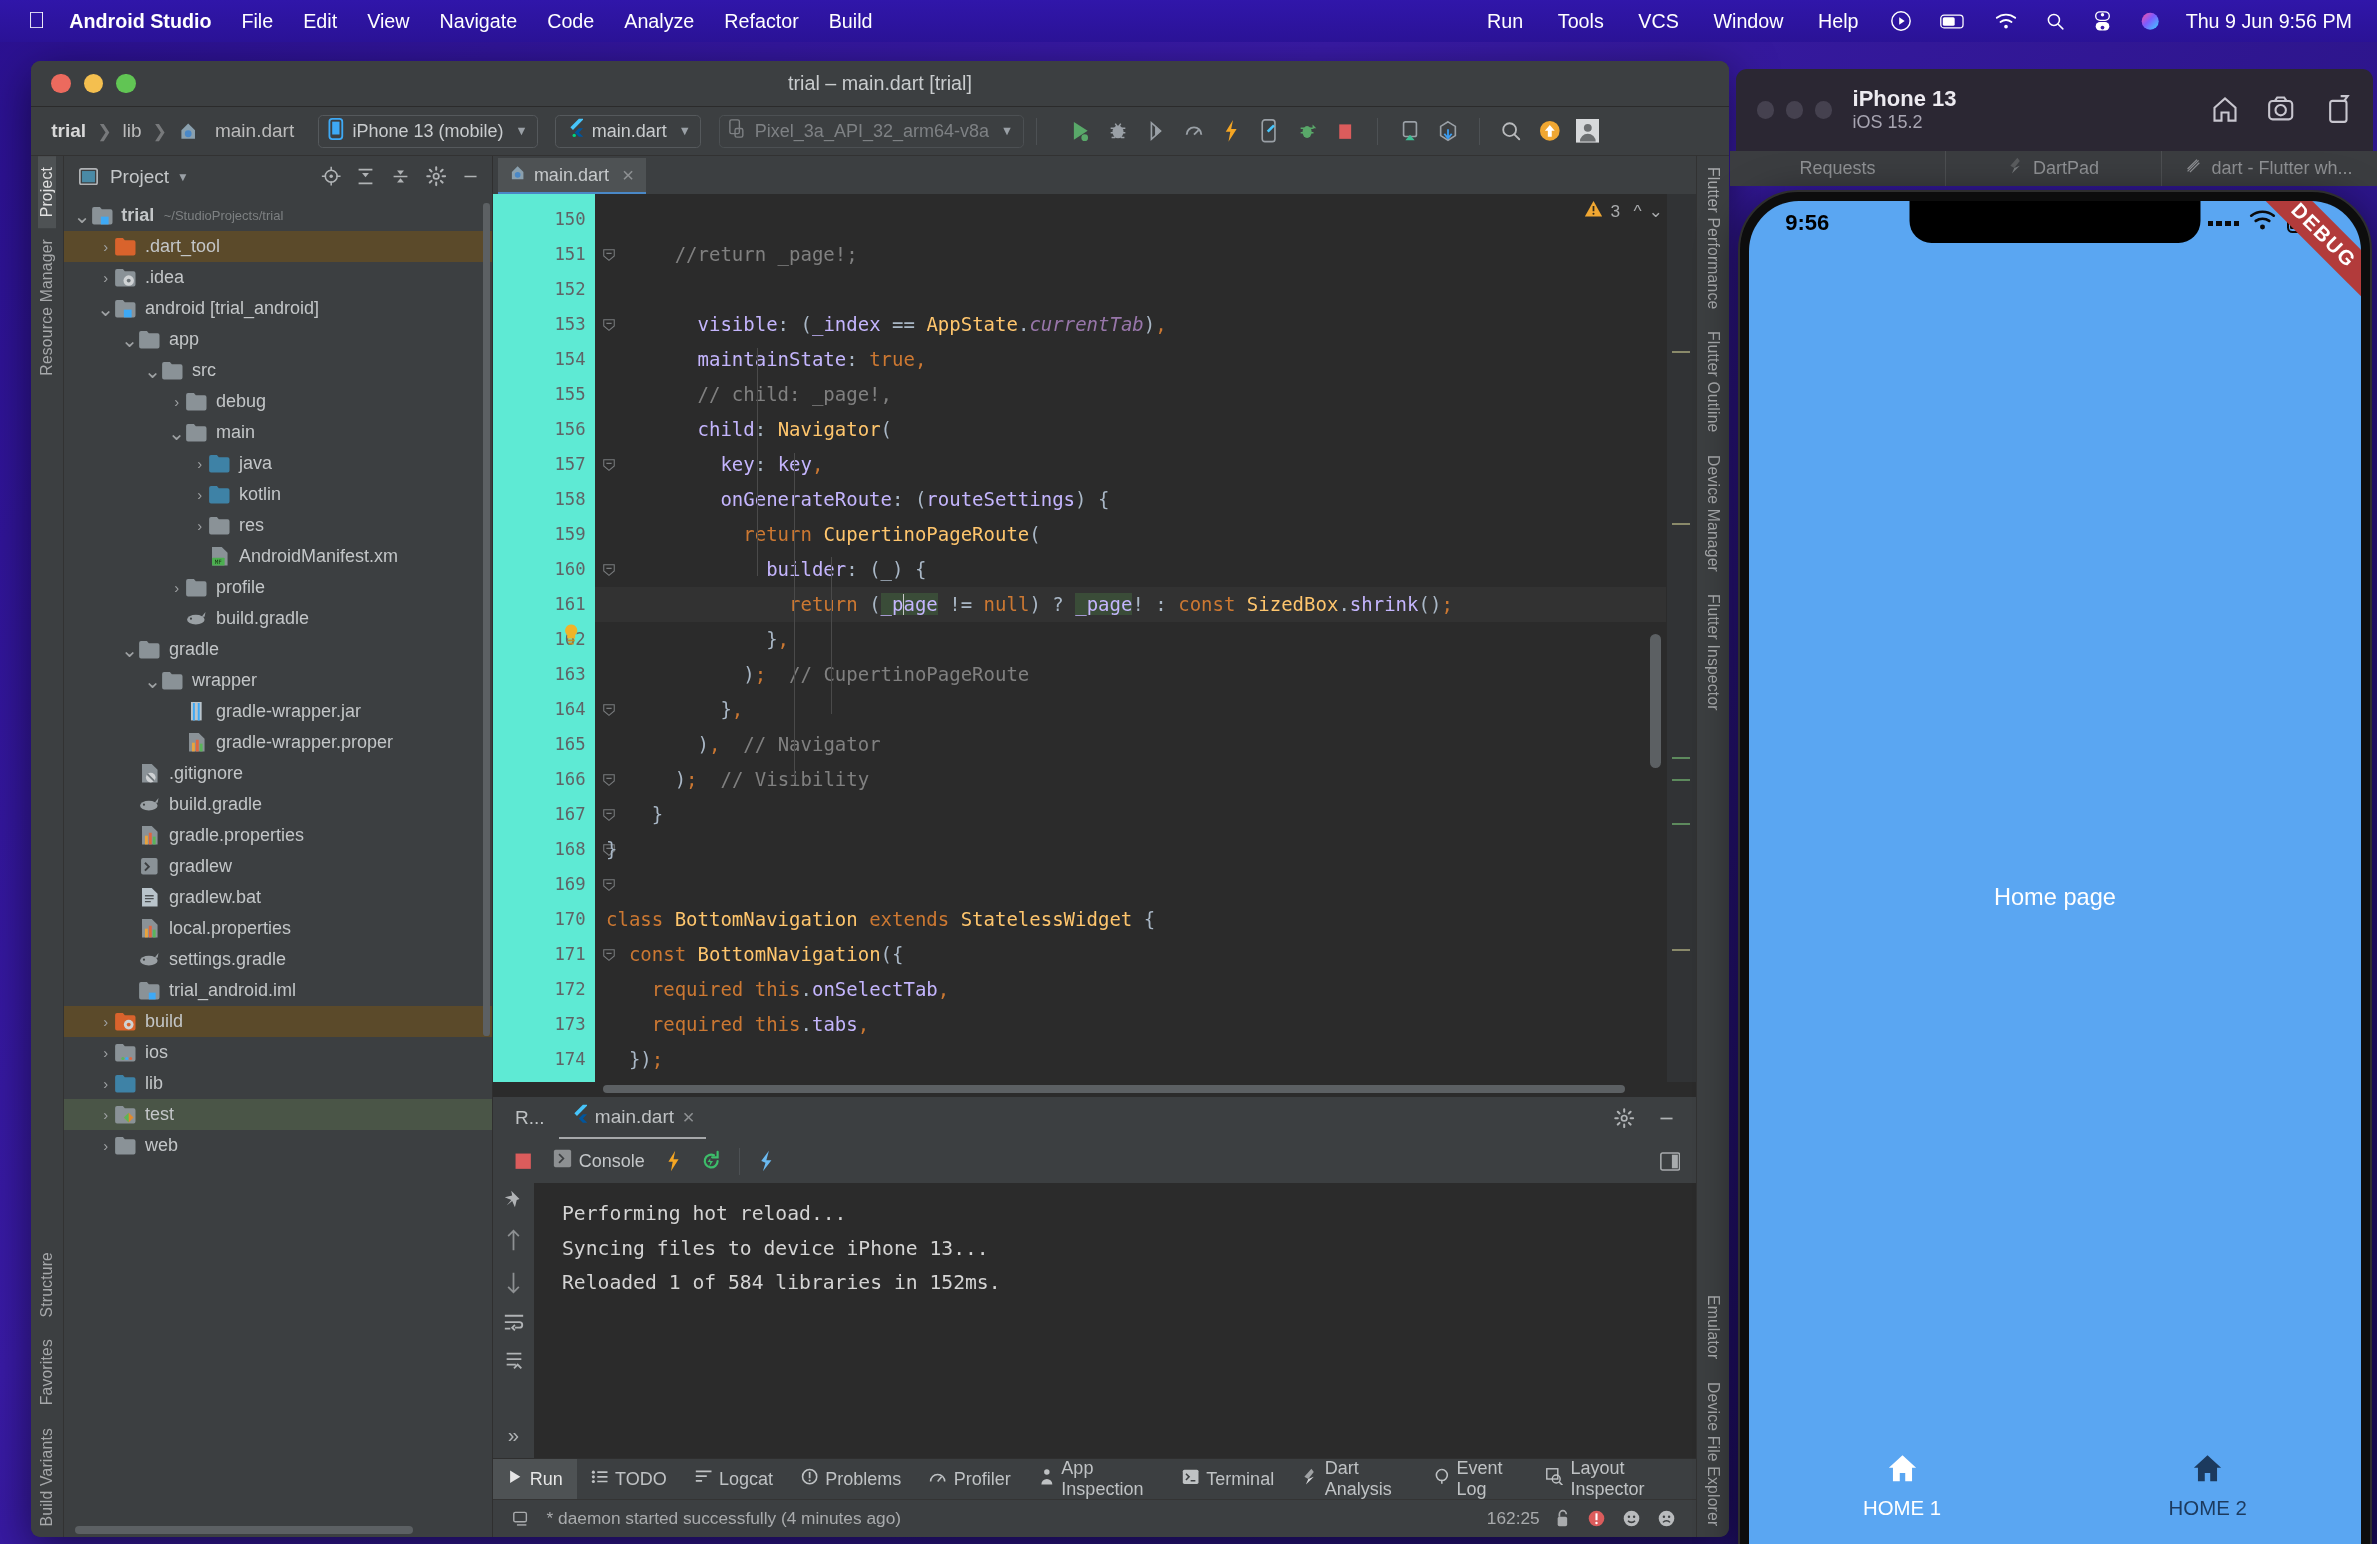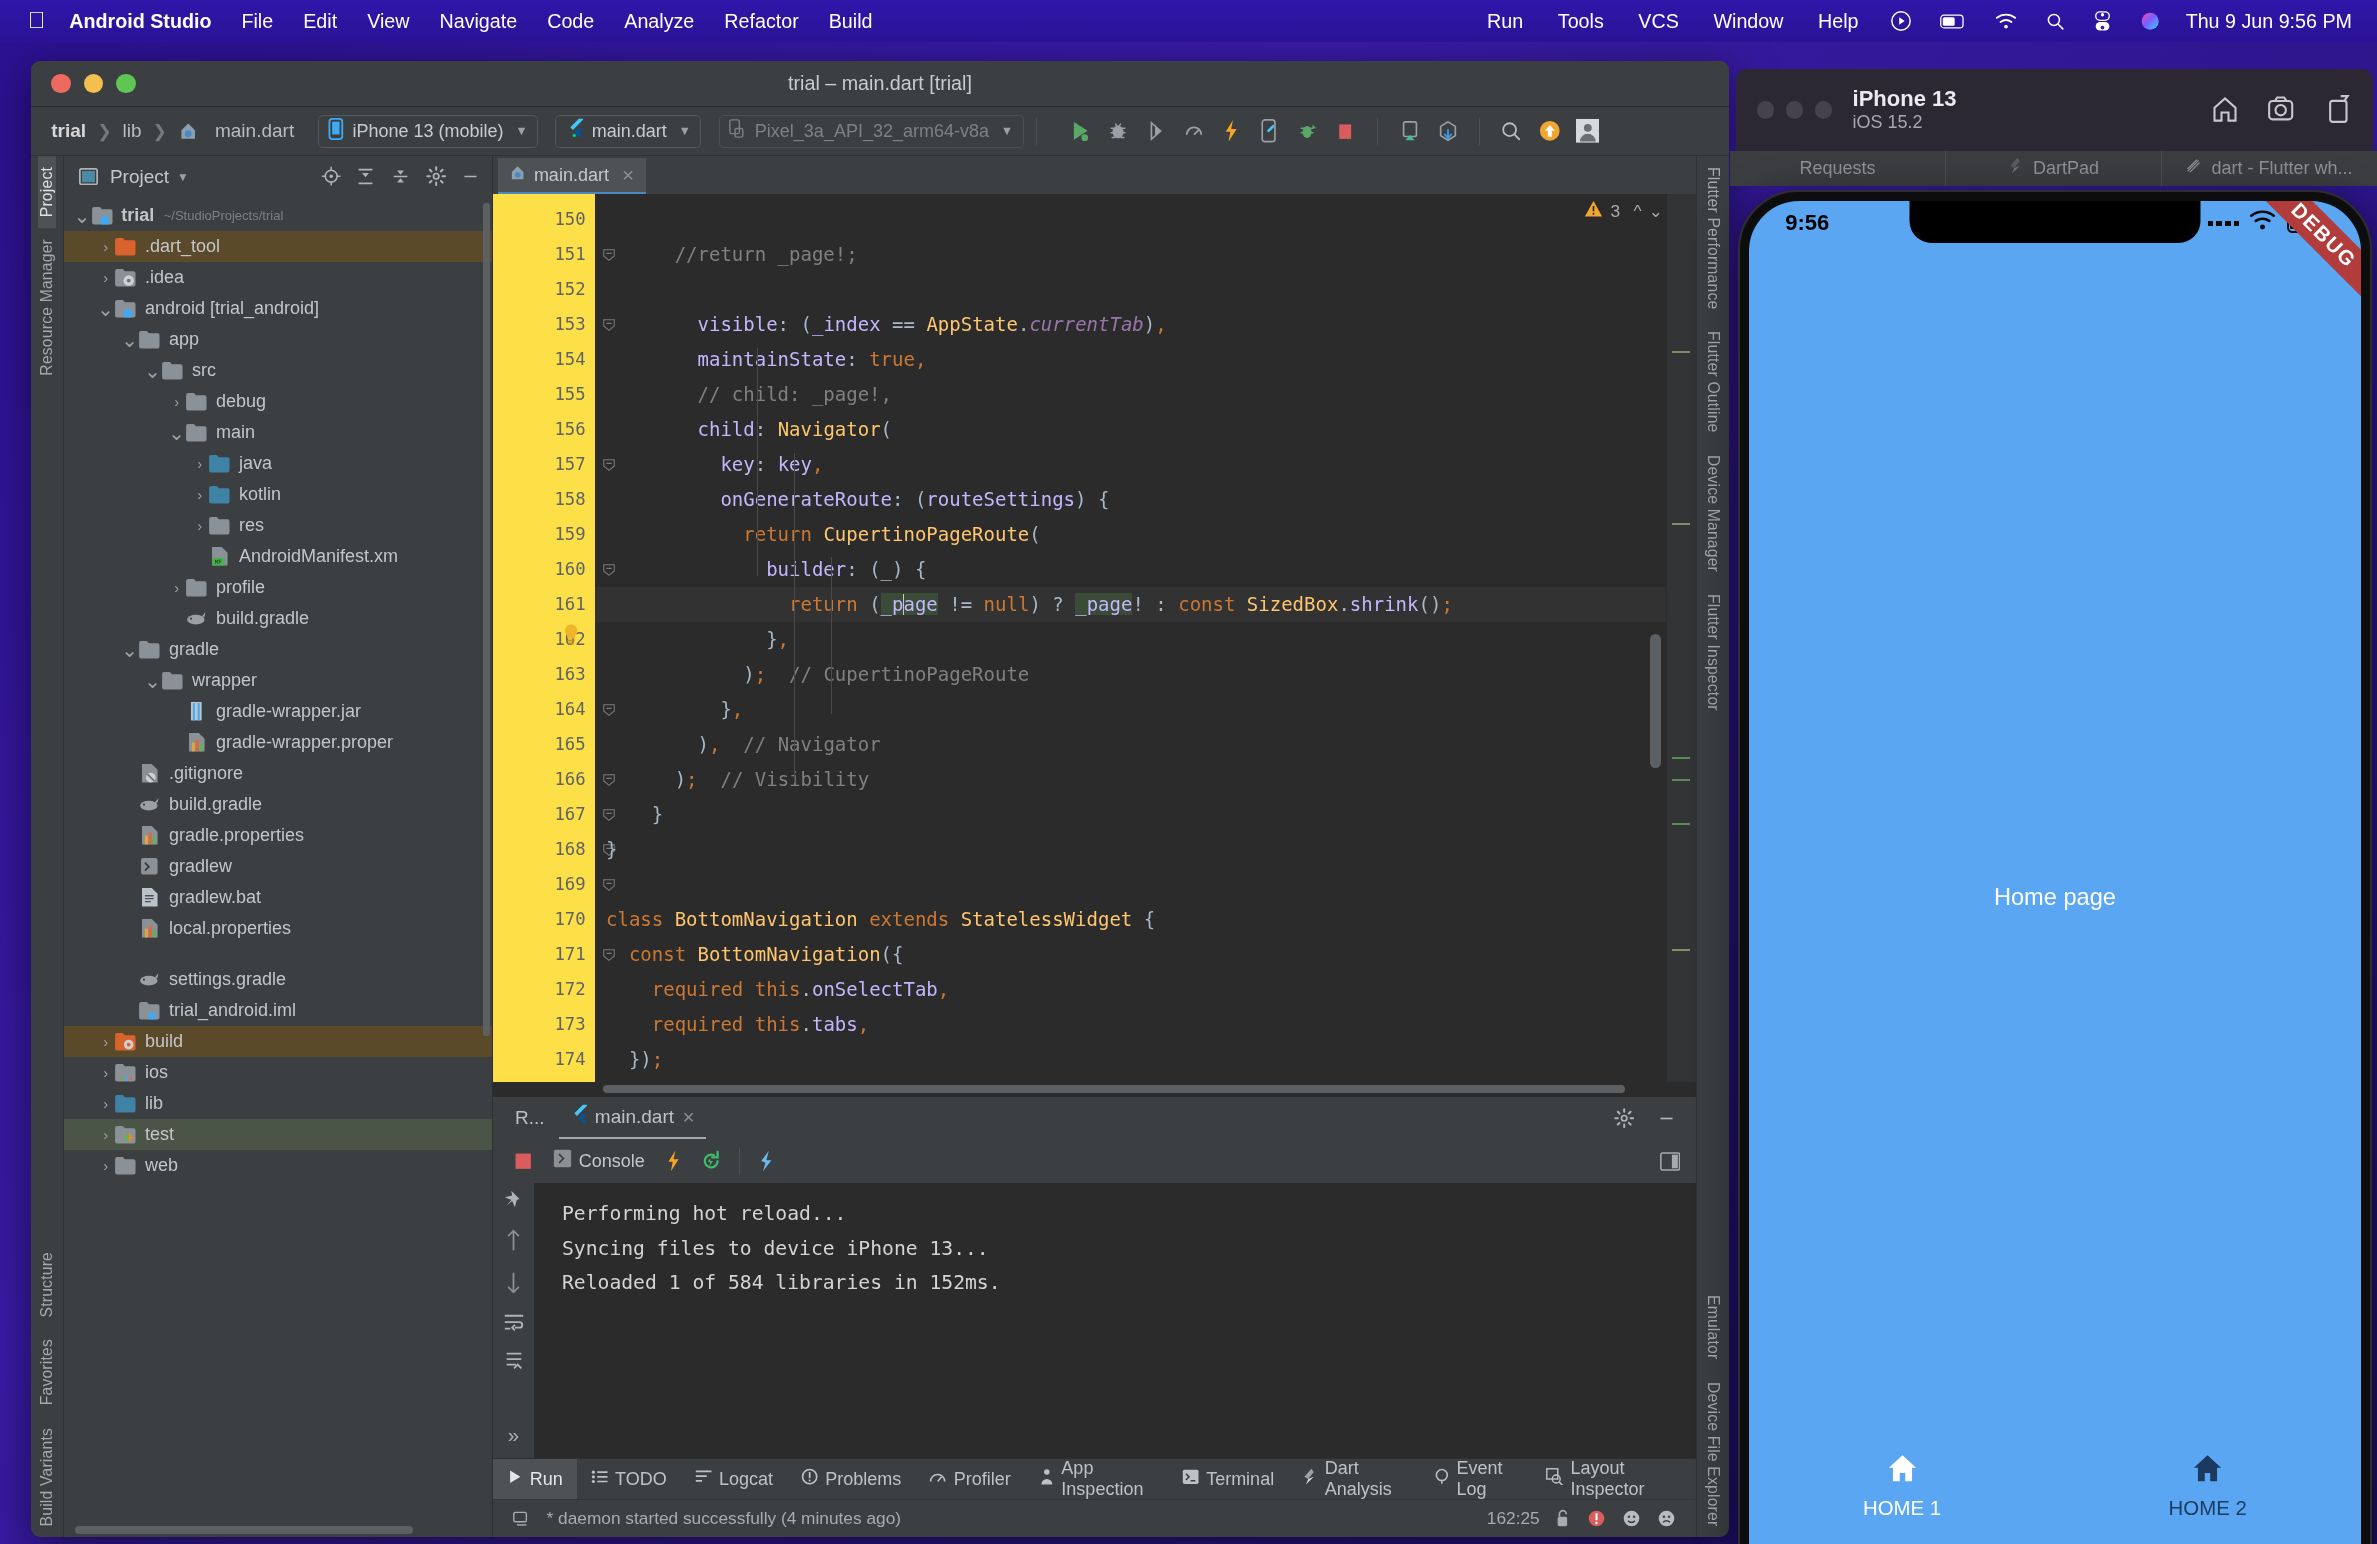--- a/index.html
+++ b/index.html
@@ -119,21 +119,21 @@
   
   .editorcol { flex: 1; display: flex; flex-direction: column; min-width: 0; background: #2b2b2b; }
   .tabstrip { height: 38px; background: #3c3f41; display: flex; align-items: flex-end; padding-left: 4.7px; }
   .etab {
     display: flex; align-items: center; gap: 7.9px; height: 36px; padding: 0 11px;
     color: #c6c9cb; font-size: 18px; background: #4e5254; border-bottom: 2.4px solid #4a88c7;
   }
   .etab .x { color: #8d9092; font-size: 15.7px; margin-left: 4.7px; }
   .editor { flex: 1; position: relative; display: flex; background: #2b2b2b; overflow: hidden; }
   .gutter {
-    width: 102px; background: #fde047; color: #606366;
+    width: 102px; background: #5eead4; color: #606366;
     font-family: "DejaVu Sans Mono", monospace; font-size: 17.3px; text-align: right;
     padding-top: 7.9px; flex: 0 0 102px; position: relative;
   }
   .gutter .gl { height: 35px; line-height: 35px; padding-right: 9.4px; position: relative; }
   .fold {
     position: absolute; right: -22px; top: 50%; transform: translateY(-50%);
     width: 15.7px; height: 15.7px; color: #787b7d; font-size: 13.4px;
     display: flex; align-items: center; justify-content: center;
   }
   .bulb {
@@ -727,21 +727,21 @@
           <div class="row" style="padding-left: 57px;">
             <span class="arrow none">&nbsp;</span>
             <span class="fic"><svg width="23.6" height="20.4" viewBox="0 0 24 21">
                 <path d="M4 1h10l6 6v13H4z" fill="#8a9297"></path>
                 <rect x="7" y="11" width="3" height="9" fill="#e8a33d"></rect>
                 <rect x="11" y="8" width="3" height="12" fill="#e0663e"></rect>
                 <rect x="15" y="12" width="3" height="8" fill="#5ab45a"></rect>
               </svg></span>
             <span class="label">local.properties</span>
           </div>
-          <div class="row" style="padding-left: 57px; margin-top: 20px;">
+          <div class="row" style="padding-left: 57px;">
             <span class="arrow none">&nbsp;</span>
             <span class="fic"><svg width="23.6" height="20.4" viewBox="0 0 24 21">
                 <ellipse cx="11" cy="12" rx="9" ry="5" fill="#9aa0a4"></ellipse>
                 <path d="M17 9l4-5-1 5z" fill="#9aa0a4"></path>
                 <circle cx="6" cy="11" r="1.1" fill="#3c3f41"></circle>
               </svg></span>
             <span class="label">settings.gradle</span>
           </div>
           <div class="row" style="padding-left: 57px;">
             <span class="arrow none">&nbsp;</span>

